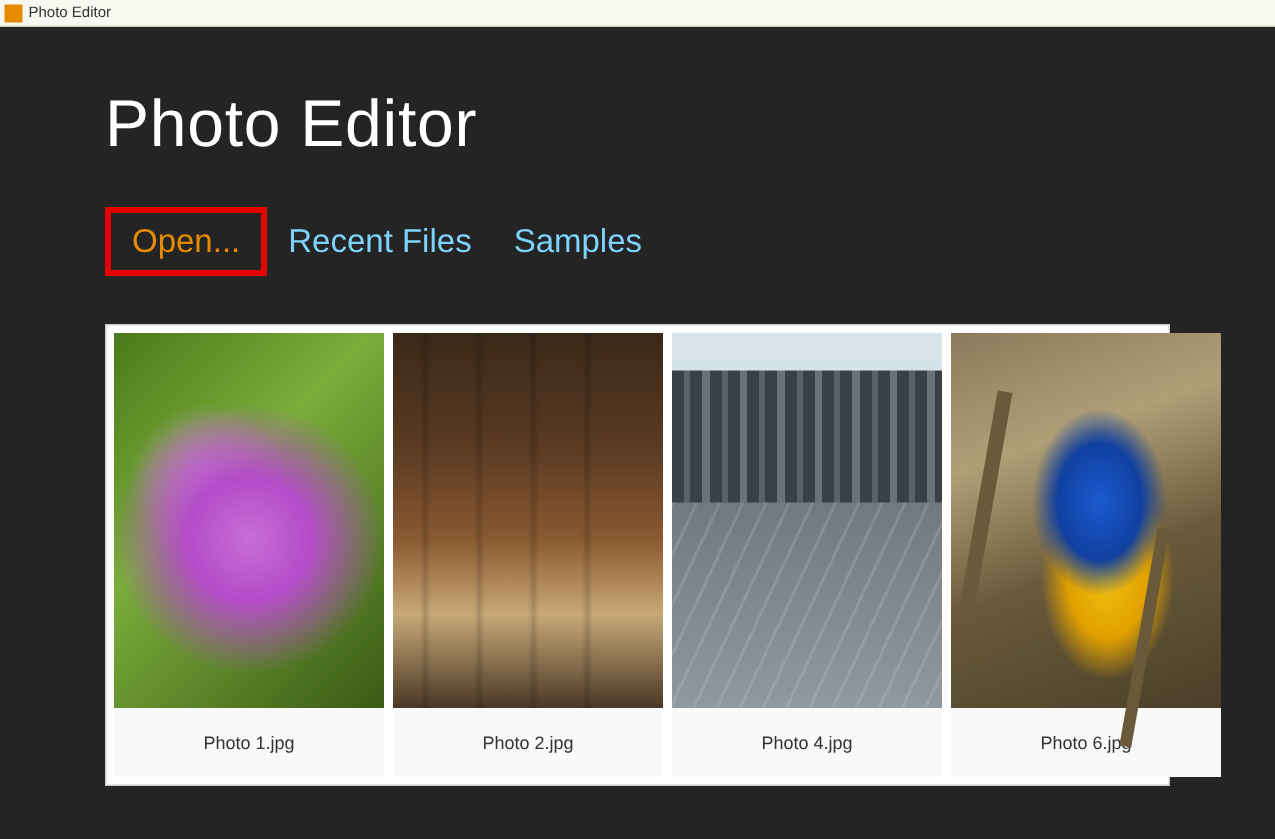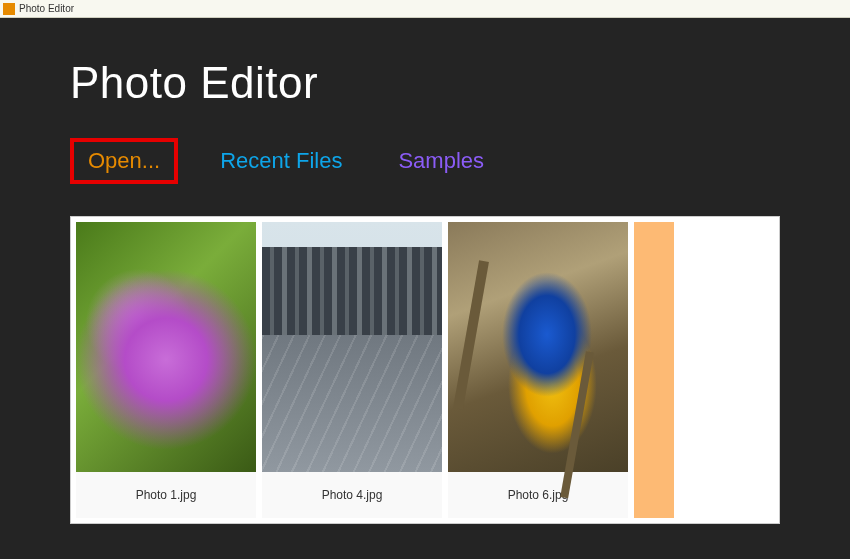--- a/index.html
+++ b/index.html
@@ -32,39 +32,38 @@
     }
     .app-title {
       font-size: 44px;
       font-weight: 300;
       color: #ffffff;
       margin-bottom: 30px;
       letter-spacing: 0.5px;
     }
     .nav {
       display: flex;
-      gap: 28px;
       margin-bottom: 32px;
       align-items: center;
     }
     .nav-item {
       font-size: 22px;
       font-weight: 300;
       cursor: pointer;
       padding: 6px 14px;
     }
     .nav-open {
       color: #e68a00;
       border: 4px solid #e60000;
     }
     .nav-recent {
-      color: #0ea5e9;
+      color: #7dd3fc;
     }
     .nav-samples {
-      color: #8b5cf6;
+      color: #7dd3fc;
     }
     .nav-help {
       color: #ffffff;
     }
     .thumbs {
       display: flex;
       gap: 6px;
       background: #ffffff;
       padding: 5px;
       border: 1px solid #cccccc;
@@ -163,20 +162,24 @@
     <div class="nav-item nav-recent">Recent Files</div>
     <div class="nav-item nav-samples">Samples</div>
   </div>
 
   <div class="thumbs">
     <div class="thumb">
       <div class="thumb-img img-flower"></div>
       <div class="thumb-caption">Photo 1.jpg</div>
     </div>
     <div class="thumb">
+      <div class="thumb-img img-guitars"></div>
+      <div class="thumb-caption">Photo 2.jpg</div>
+    </div>
+    <div class="thumb">
       <div class="thumb-img img-city"></div>
       <div class="thumb-caption">Photo 4.jpg</div>
     </div>
     <div class="thumb">
       <div class="thumb-img img-parrot"></div>
       <div class="thumb-caption">Photo 6.jpg</div>
     </div>
     <div class="thumb thumb-partial">
       
     </div>

